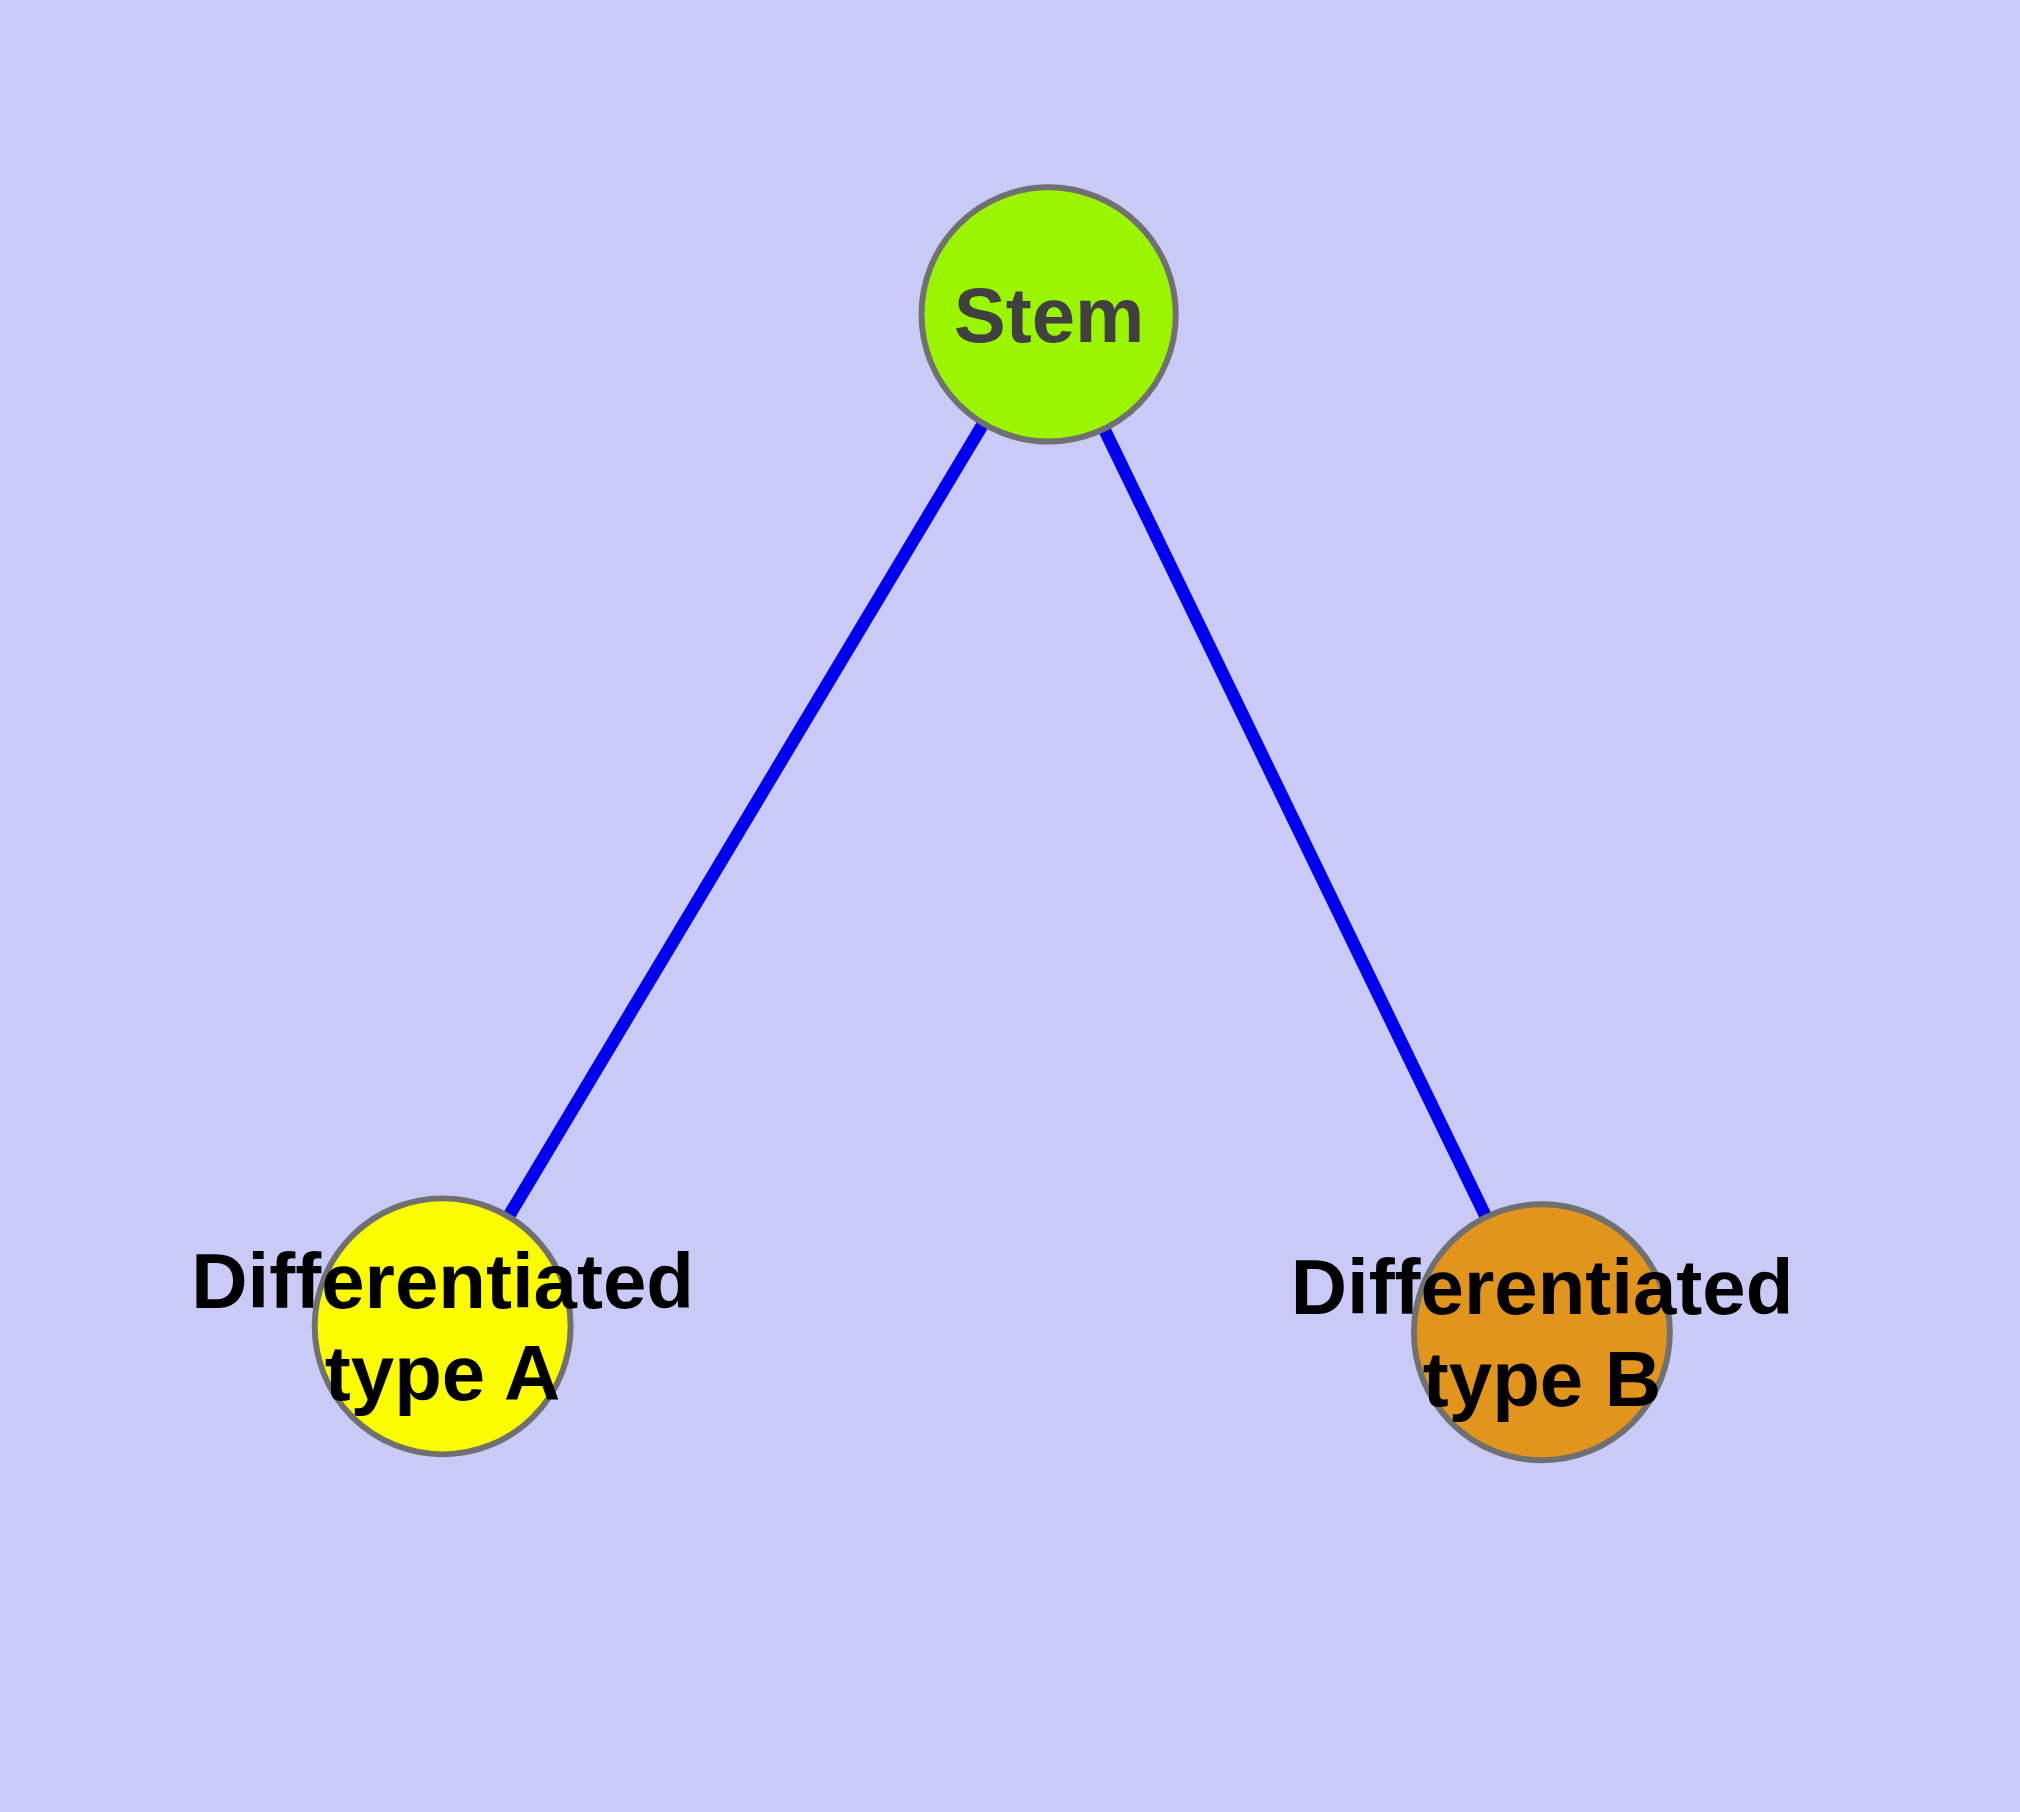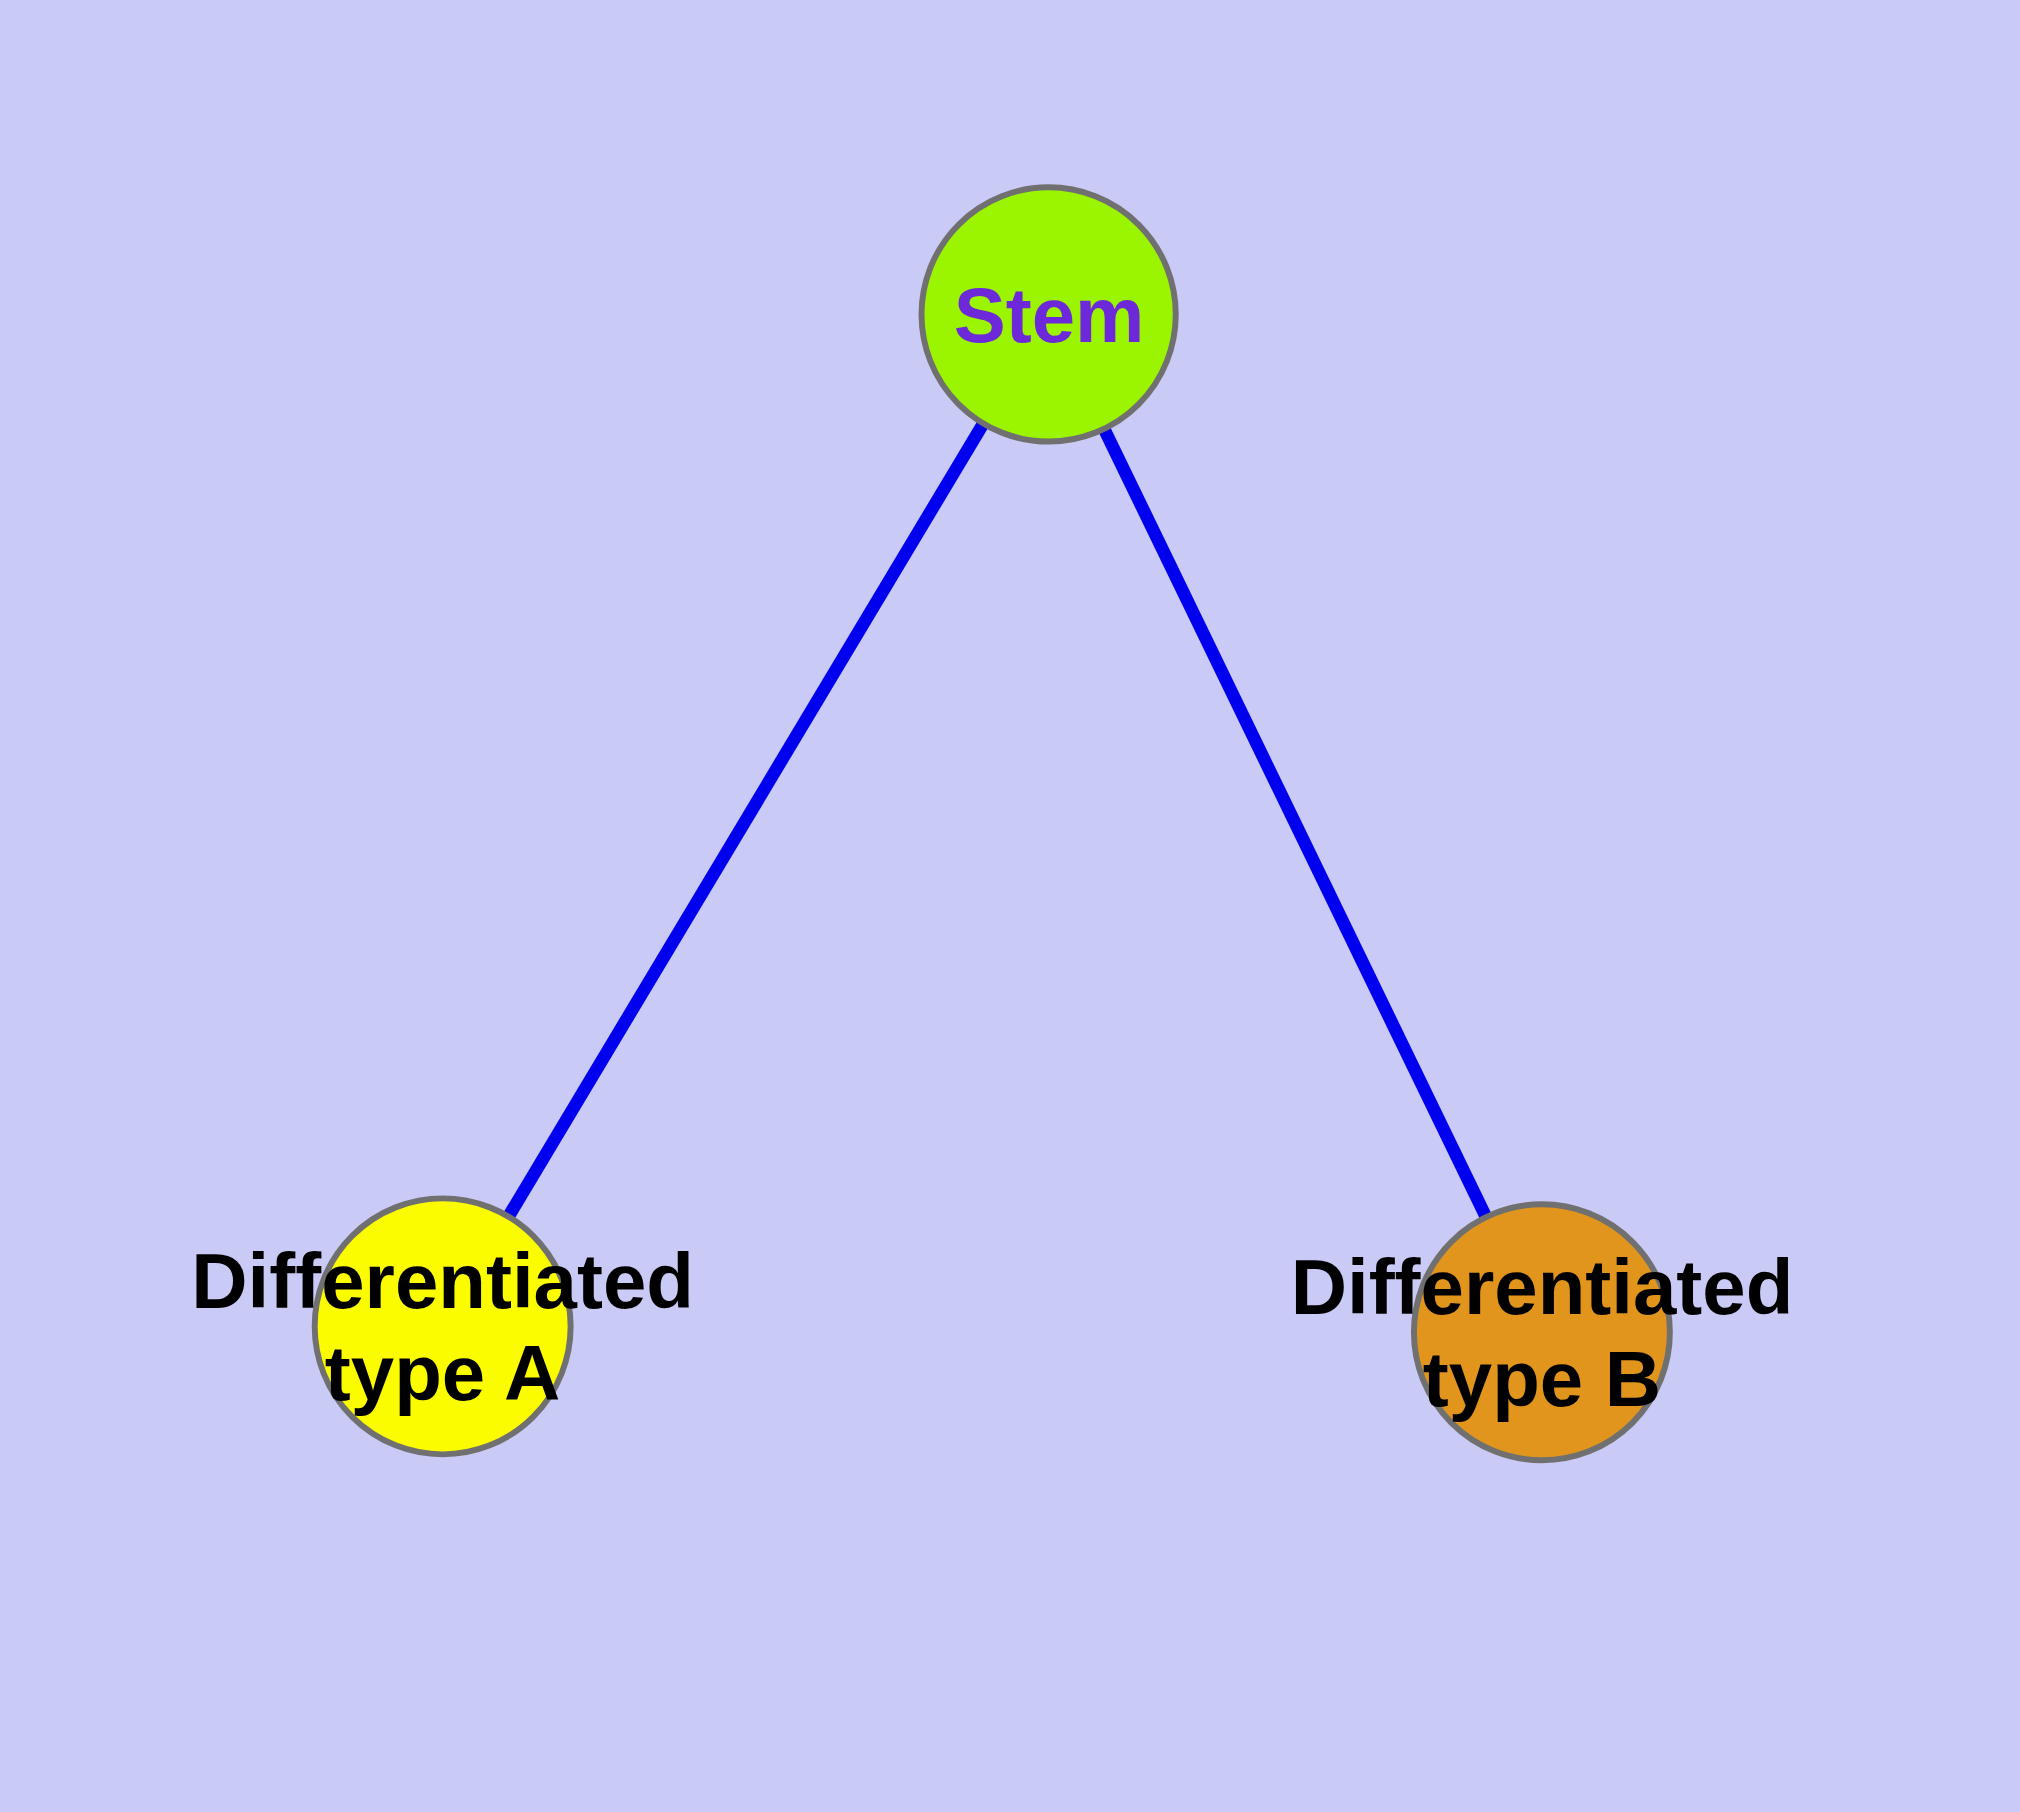--- a/index.html
+++ b/index.html
@@ -43,19 +43,19 @@
 
 <div id="app" style="background: rgb(202, 202, 246);">
   <svg id="graph-svg" viewBox="0 0 2384 2138" xmlns="http://www.w3.org/2000/svg">
     <line x1="1237" y1="371" x2="522" y2="1565" stroke="#0000EE" stroke-width="15"></line>
     <line x1="1237" y1="371" x2="1819" y2="1572" stroke="#0000EE" stroke-width="15"></line>
     <circle cx="1237" cy="371" r="150" fill="#9CF500" stroke="#707070" stroke-width="7"></circle>
     <circle cx="522" cy="1565" r="151" fill="#FCFC00" stroke="#707070" stroke-width="7"></circle>
     <circle cx="1819" cy="1572" r="151" fill="#E2951D" stroke="#707070" stroke-width="7"></circle>
   </svg>
 
-  <div class="node-label" style="left: 625px; top: 179px; color: #6d28d9;">Stem</div>
+  <div class="node-label" style="left: 625px; top: 179px; color: #404040;">Stem</div>
   <div class="node-label" style="left: 18.6px; top: 1191px; color: rgb(0, 0, 0);">Differentiated
 type A</div>
   <div class="node-label" style="left: 1118px; top: 1197px; color: rgb(0, 0, 0);">Differentiated
 type B</div>
 </div>
 
 
 </body></html>

